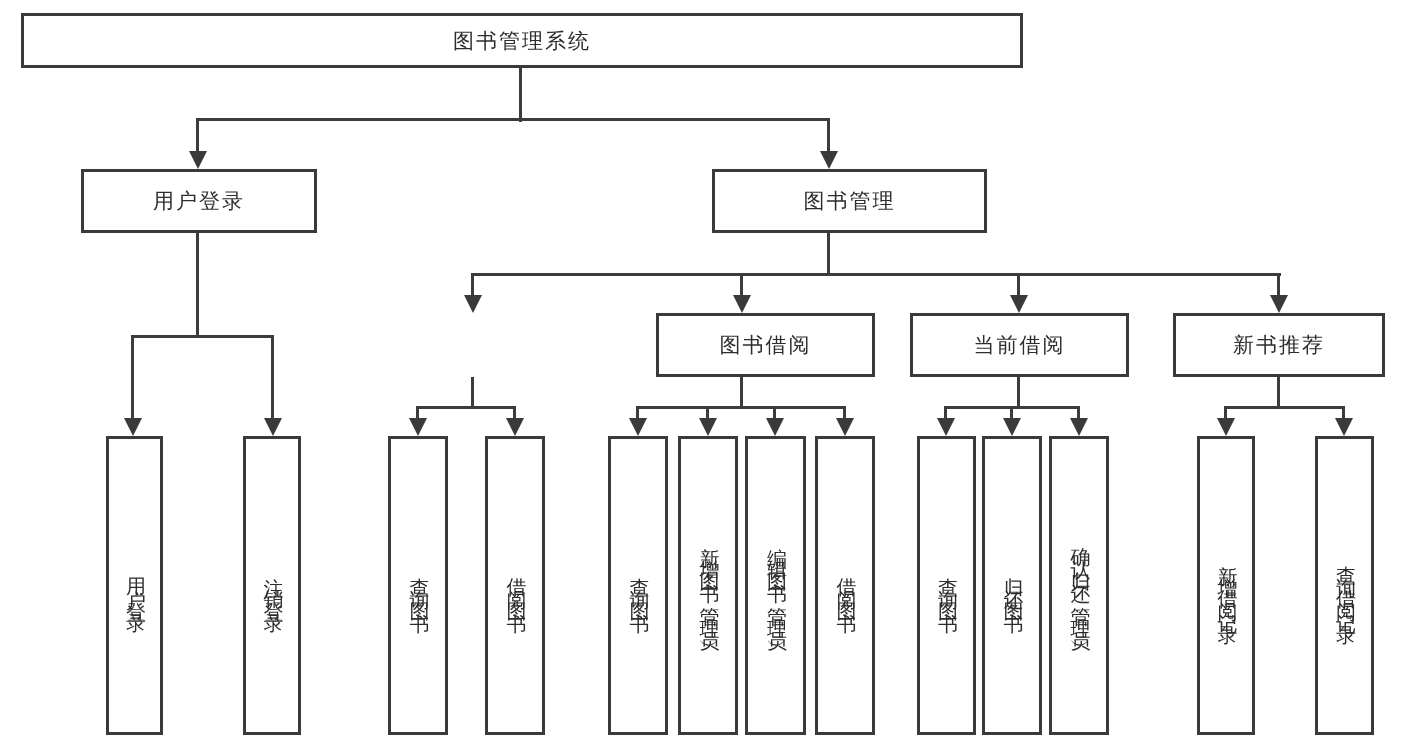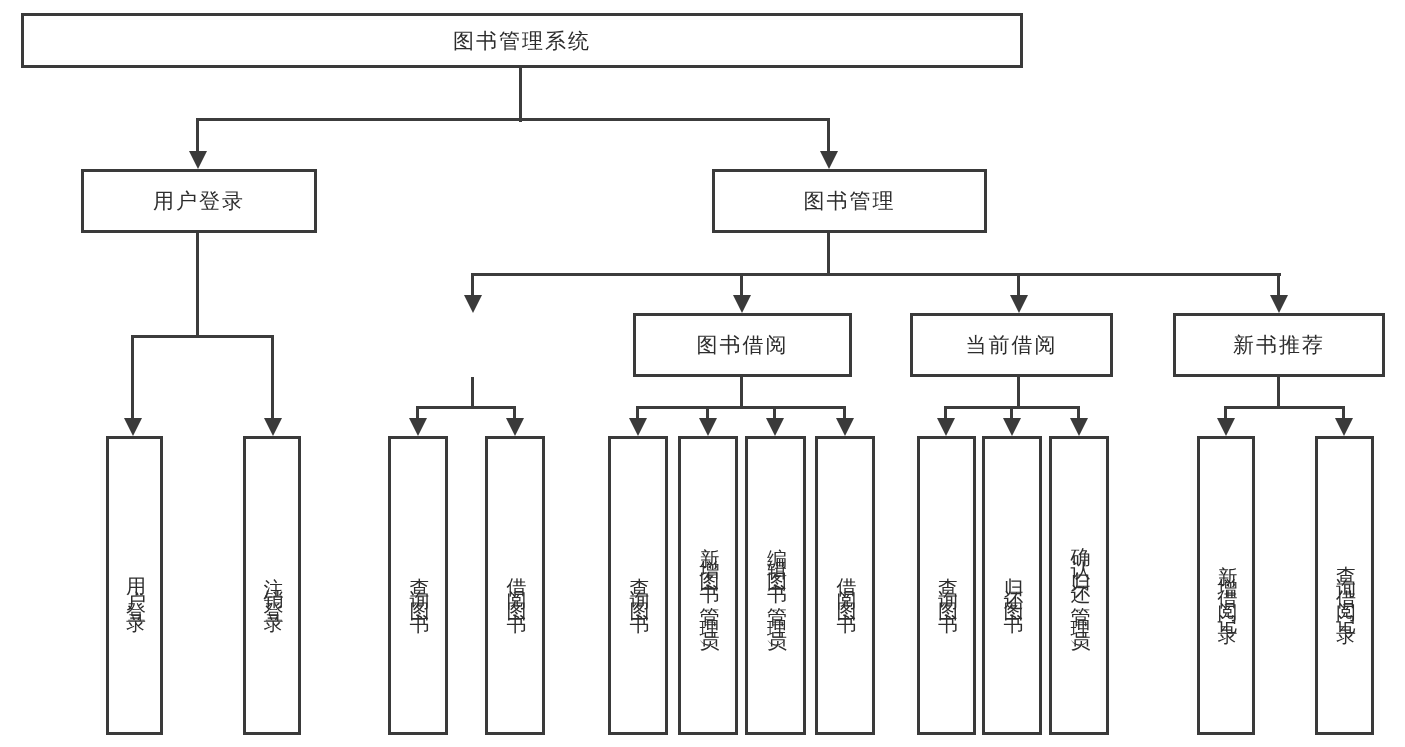--- a/index.html
+++ b/index.html
@@ -64,24 +64,24 @@
   <div class="hl" style="left:471px;top:273px;width:810px;"></div>
   <div class="vl" style="left:471px;top:274px;height:24px;"></div>
   <div class="vl" style="left:740px;top:274px;height:24px;"></div>
   <div class="vl" style="left:1017px;top:274px;height:24px;"></div>
   <div class="vl" style="left:1277px;top:274px;height:24px;"></div>
   <div class="ar" style="left:464px;top:295px;"></div>
   <div class="ar" style="left:733px;top:295px;"></div>
   <div class="ar" style="left:1010px;top:295px;"></div>
   <div class="ar" style="left:1270px;top:295px;"></div>
 
-  <div class="box hbox" style="left:633px;top:313px;width:219px;height:64px;text-align:center;">
+  <div class="box hbox" style="left:656px;top:313px;width:219px;height:64px;text-align:center;">
     <span>图书借阅</span>
   </div>
-  <div class="box hbox" style="left:910px;top:313px;width:203px;height:64px;">
+  <div class="box hbox" style="left:910px;top:313px;width:219px;height:64px;">
     <span>当前借阅</span>
   </div>
   <div class="box hbox" style="left:1173px;top:313px;width:212px;height:64px;">
     <span>新书推荐</span>
   </div>
 
   <div class="vl" style="left:471px;top:377px;height:30px;"></div>
   <div class="hl" style="left:416px;top:406px;width:100px;"></div>
   <div class="vl" style="left:416px;top:406px;height:14px;"></div>
   <div class="vl" style="left:513px;top:406px;height:14px;"></div>

